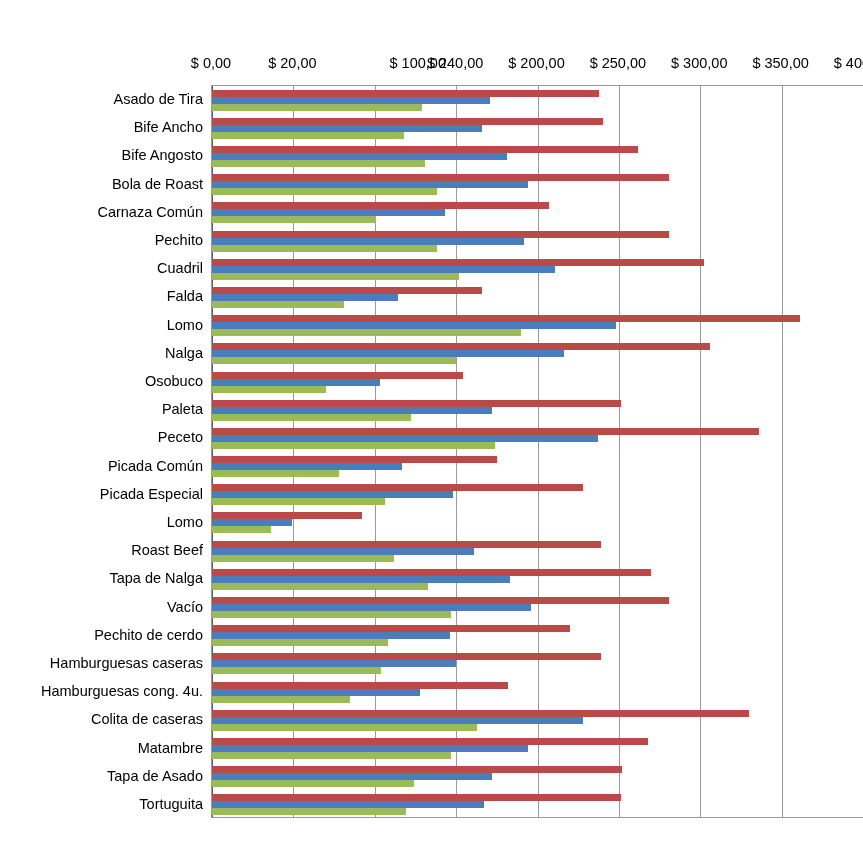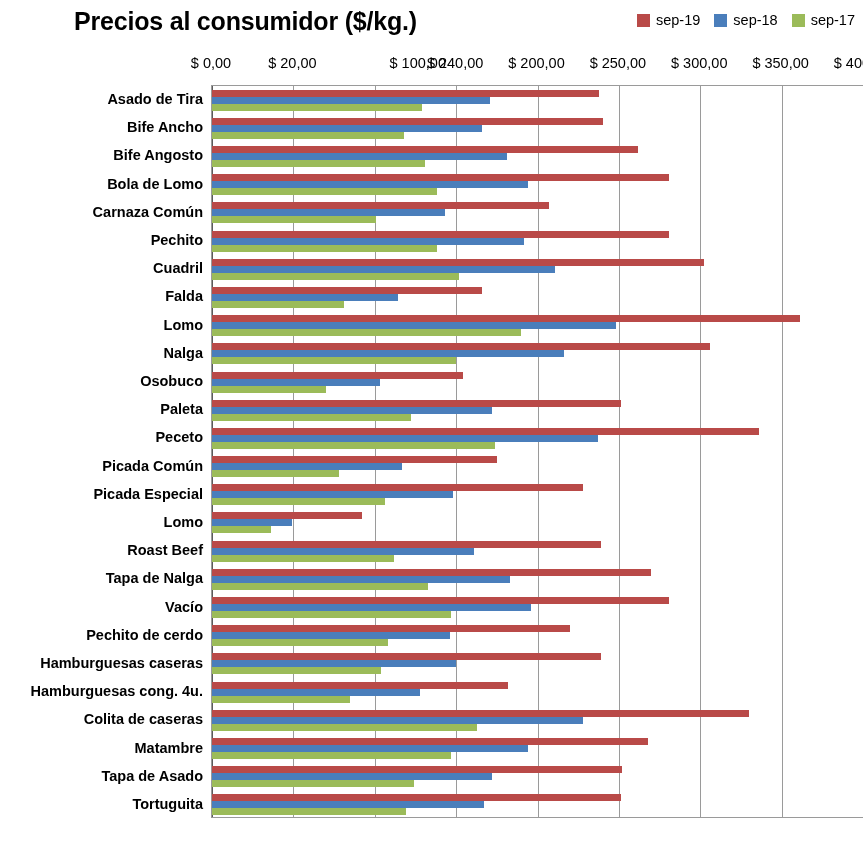--- a/index.html
+++ b/index.html
@@ -74,21 +74,20 @@
     white-space: nowrap;
     transform: translateX(-50%);
   }
   
   .plot-wrap {
     position: absolute;
     left: 0;
     top: 85px;
     width: 843px;
     height: 740px;
-    font-weight: bold;
   }
   .cat-labels {
     position: absolute;
     left: 0;
     top: 0;
     width: 209px;
     height: 733px;
   }
   .cat-label {
     position: absolute;
@@ -129,56 +128,39 @@
     bottom: 0;
     width: 1px;
     background: #5b5b5b;
   }
 </style>
 </head>
 <body>
 
 <div id="chart-root">
 
-  <div class="header">
-    <div class="chart-title">Precios al consumidor ($/kg.)</div>
-    <div class="legend" id="legend">
-        <div class="legend-item">
-          <span class="legend-swatch" style="background: rgb(185, 74, 72);"></span>
-          <span class="legend-label">sep-19</span>
-        </div>
-        <div class="legend-item">
-          <span class="legend-swatch" style="background: rgb(74, 126, 187);"></span>
-          <span class="legend-label">sep-18</span>
-        </div>
-        <div class="legend-item">
-          <span class="legend-swatch" style="background: rgb(155, 187, 89);"></span>
-          <span class="legend-label">sep-17</span>
-        </div>
-      </div>
-  </div>
 
   <div class="xaxis-labels" id="xaxis-labels">
       <div class="xtick-label" style="left: 211px;">$ 0,00</div>
       <div class="xtick-label" style="left: 292.375px;">$ 20,00</div>
       <div class="xtick-label" style="left: 373.75px; margin-left: 44px;">$ 100,00</div>
       <div class="xtick-label" style="left: 455.125px;">$ 240,00</div>
       <div class="xtick-label" style="left: 536.5px;">$ 200,00</div>
       <div class="xtick-label" style="left: 617.875px;">$ 250,00</div>
       <div class="xtick-label" style="left: 699.25px;">$ 300,00</div>
       <div class="xtick-label" style="left: 780.625px;">$ 350,00</div>
       <div class="xtick-label" style="left: 862px;">$ 400,00</div>
     </div>
 
   <div class="plot-wrap">
     <div class="cat-labels" id="cat-labels">
         <div class="cat-label" style="top: 14.0962px;">Asado de Tira</div>
         <div class="cat-label" style="top: 42.2885px;">Bife Ancho</div>
         <div class="cat-label" style="top: 70.4808px;">Bife Angosto</div>
-        <div class="cat-label" style="top: 98.6731px;">Bola de Lomo</div>
+        <div class="cat-label" style="top: 98.6731px;">Bola de Roast</div>
         <div class="cat-label" style="top: 126.865px;">Carnaza Común</div>
         <div class="cat-label" style="top: 155.058px;">Pechito</div>
         <div class="cat-label" style="top: 183.25px;">Cuadril</div>
         <div class="cat-label" style="top: 211.442px; padding-left: 24px;">Falda</div>
         <div class="cat-label" style="top: 239.635px;">Lomo</div>
         <div class="cat-label" style="top: 267.827px;">Nalga</div>
         <div class="cat-label" style="top: 296.019px;">Osobuco</div>
         <div class="cat-label" style="top: 324.212px;">Paleta</div>
         <div class="cat-label" style="top: 352.404px;">Peceto</div>
         <div class="cat-label" style="top: 380.596px;">Picada Común</div>

